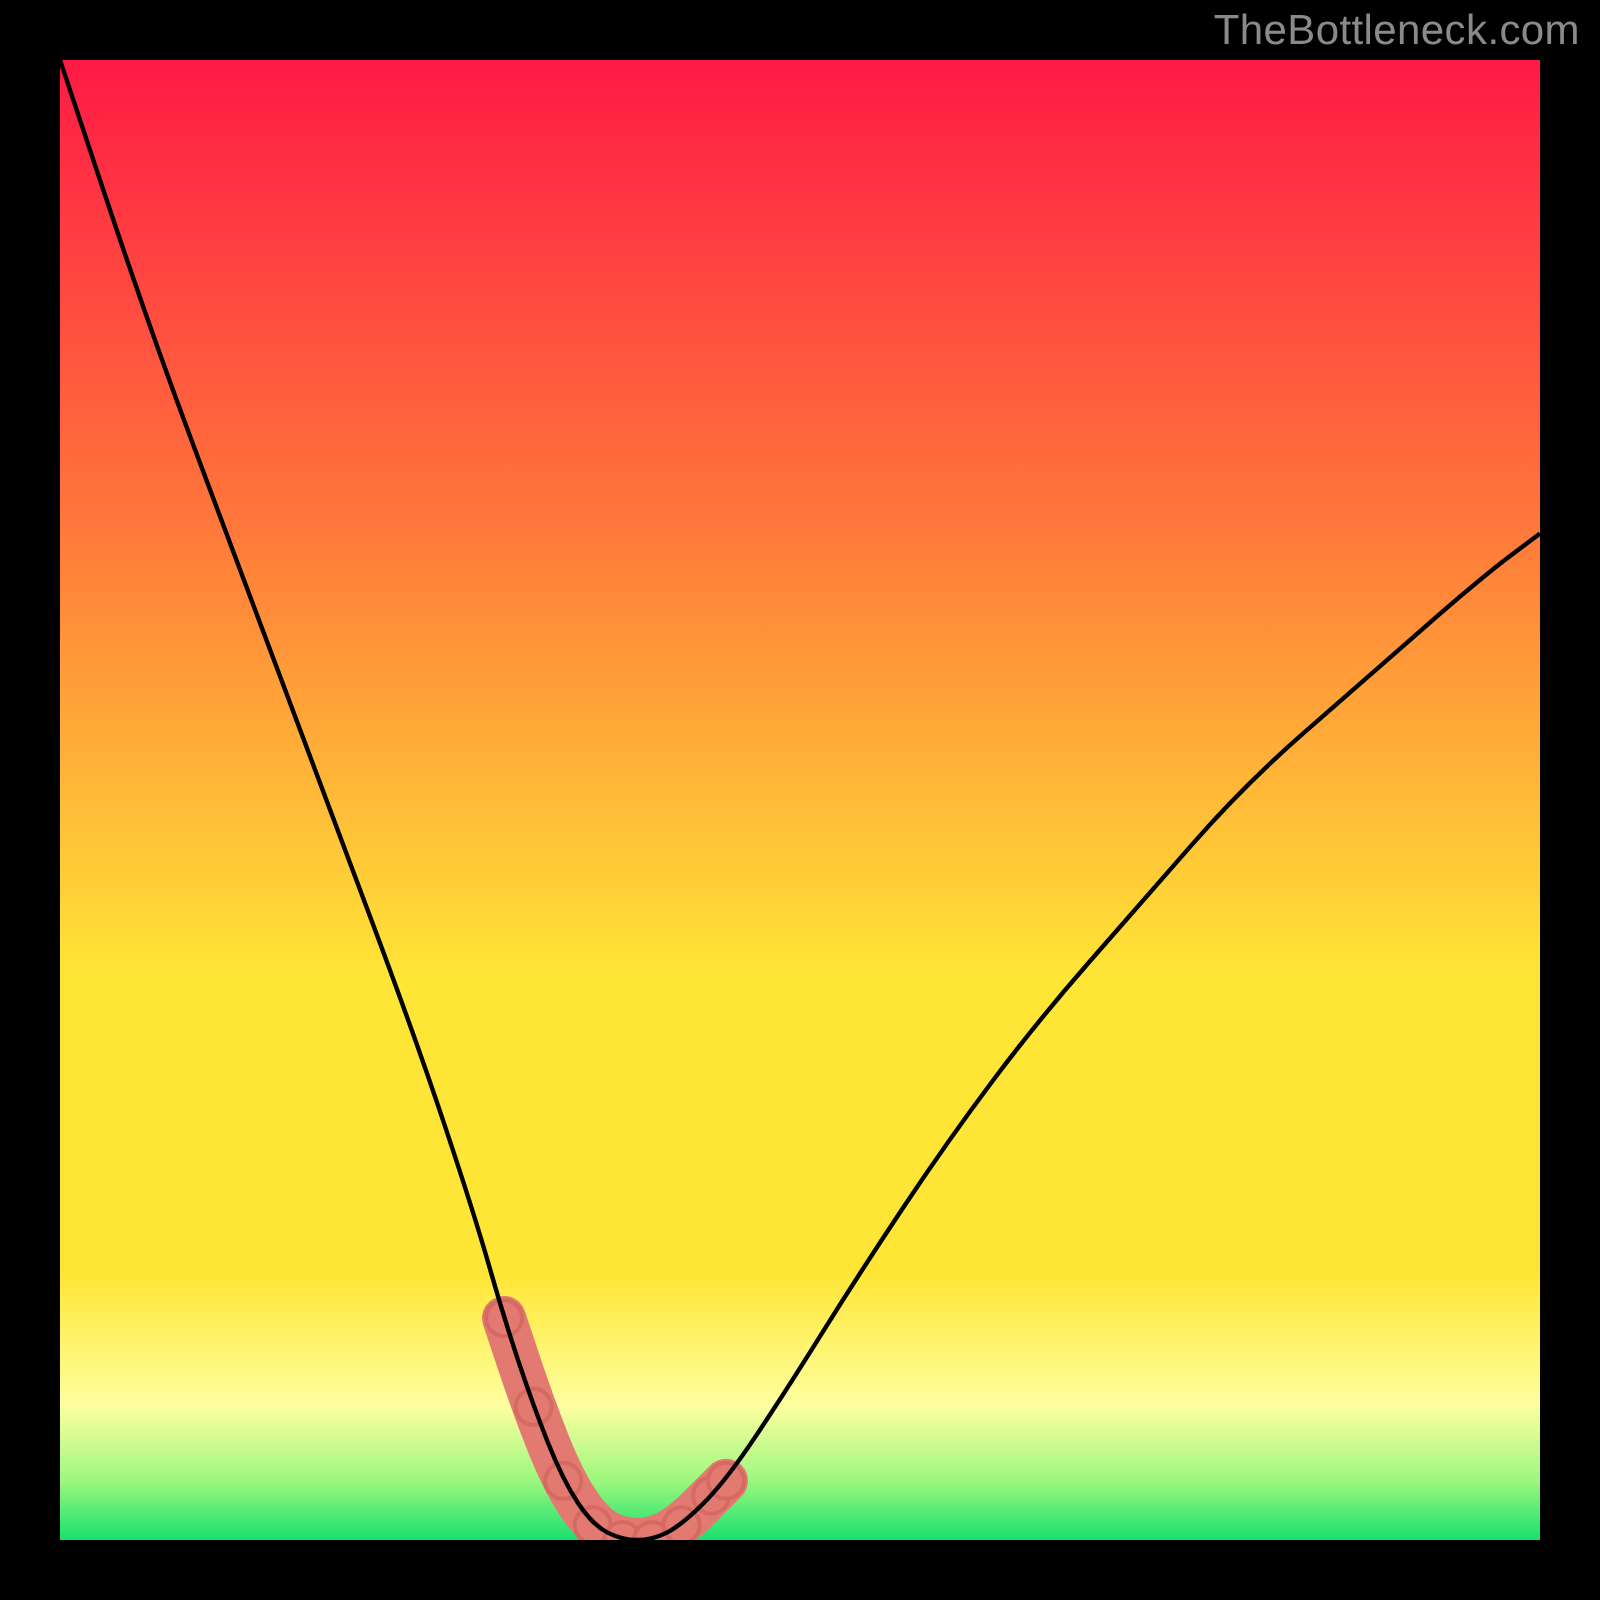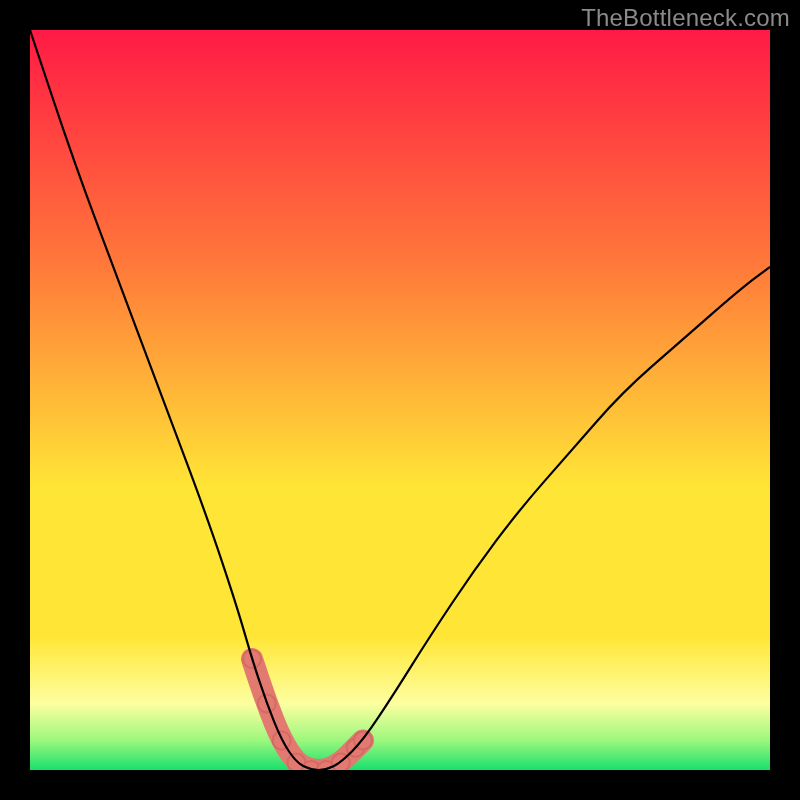--- a/index.html
+++ b/index.html
@@ -38,21 +38,21 @@
     left: 0;
     top: 0;
     width: 740px;
     height: 740px;
   }
   .watermark {
     position: absolute;
     top: 4px;
     right: 10px;
     font-family: Arial, Helvetica, sans-serif;
-    font-size: 24px;
+    font-size: 21px;
     color: #8a8a8a;
     letter-spacing: 0.2px;
   }
 </style>
 </head>
 <body>
 
 <div class="frame">
 
   <div class="plot">

